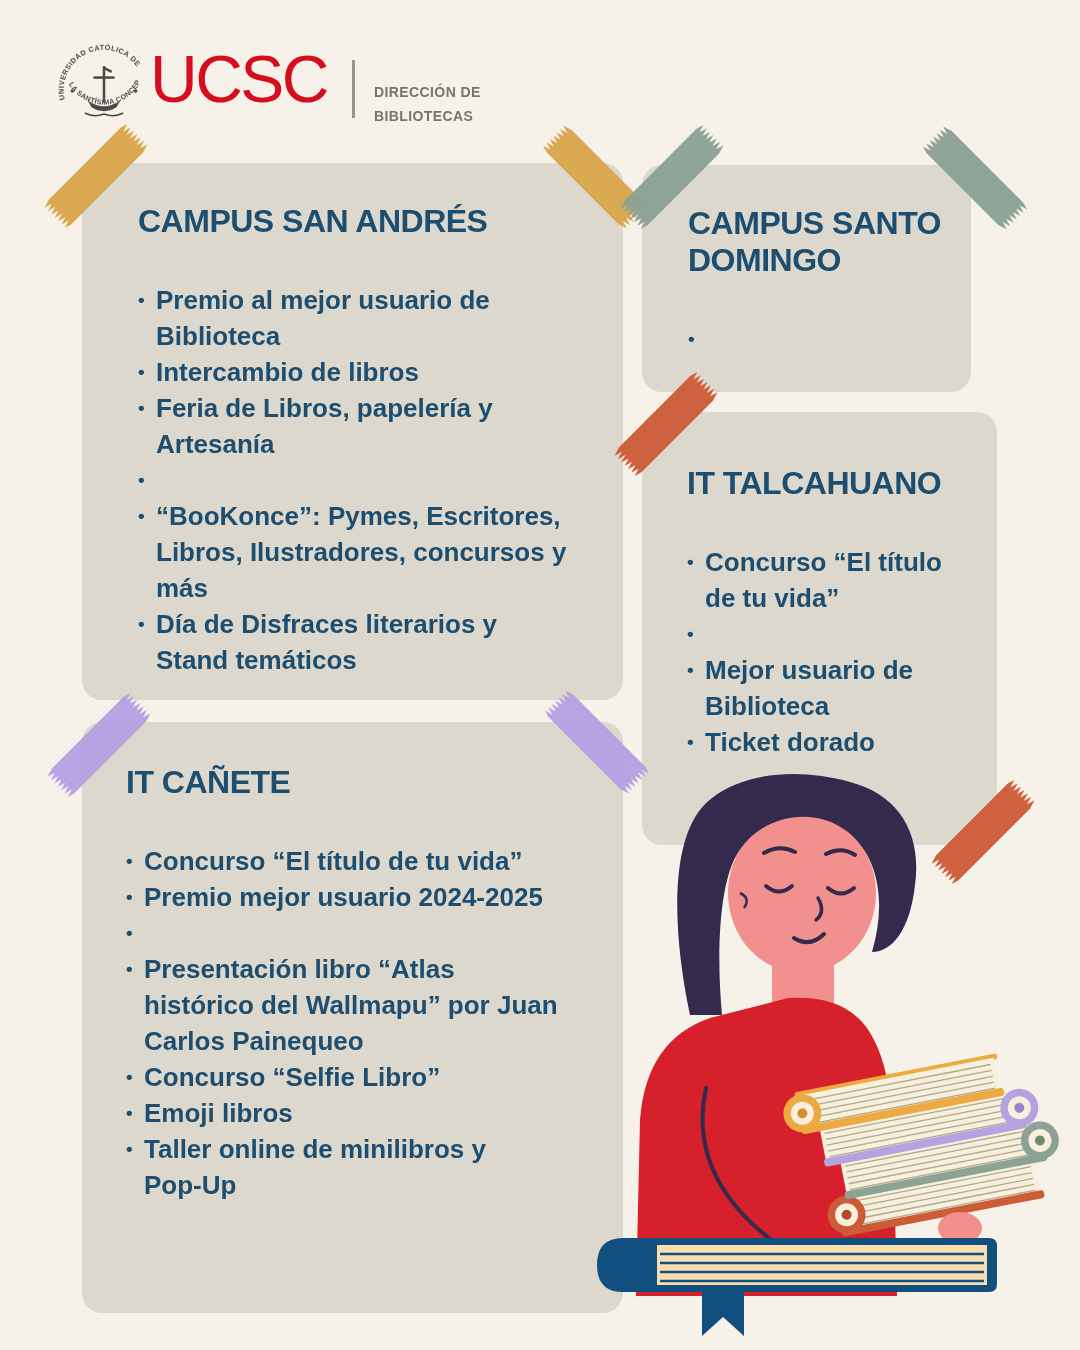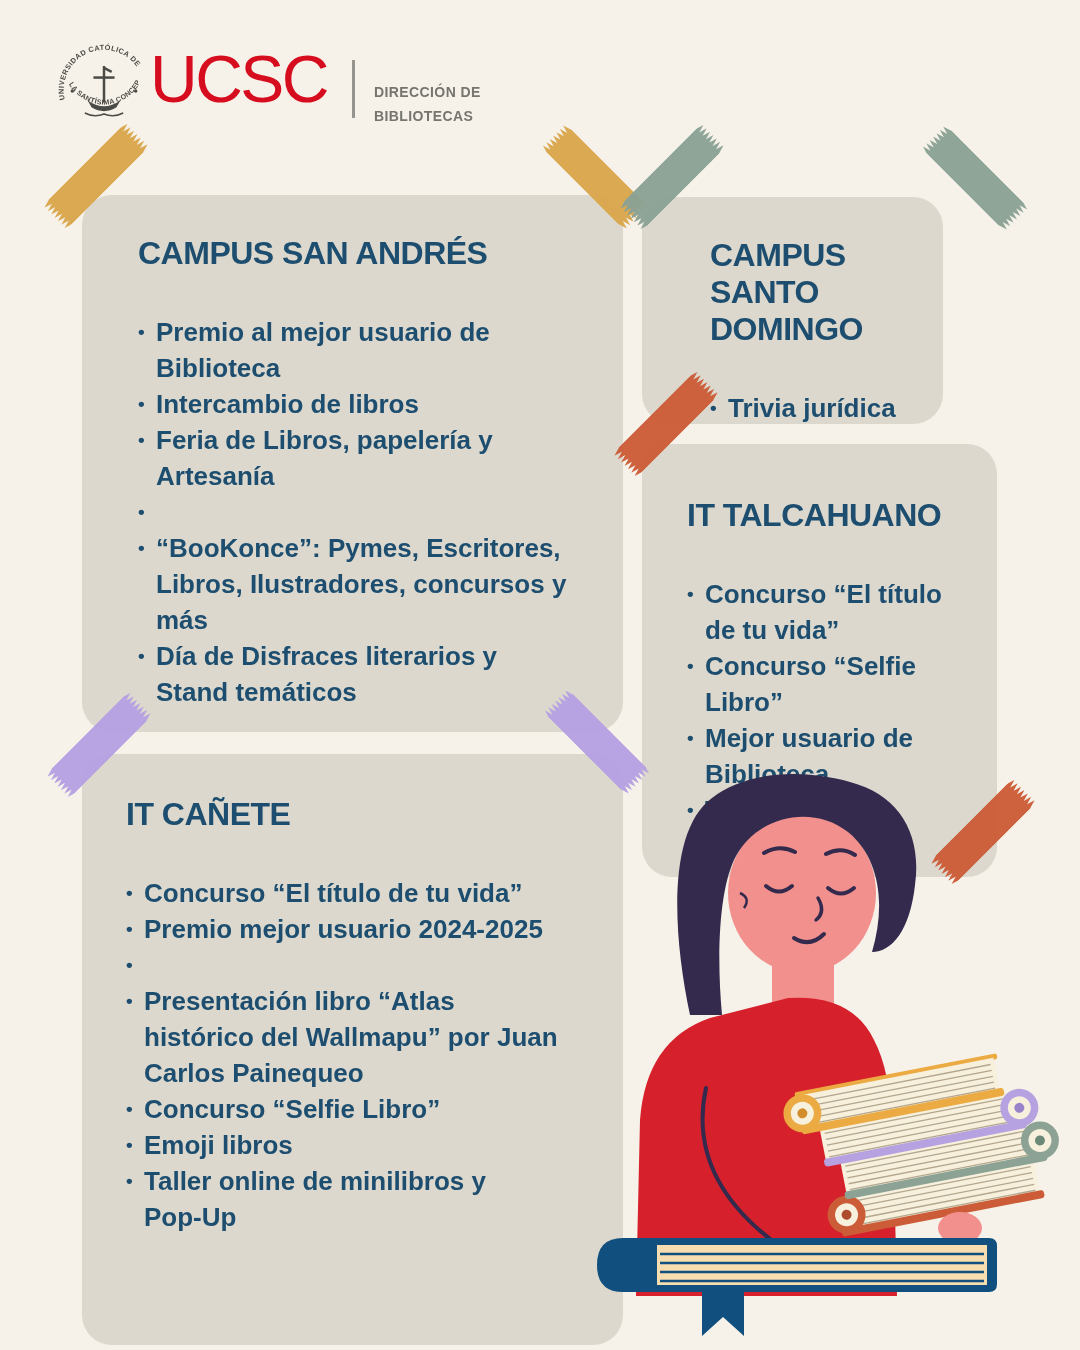--- a/index.html
+++ b/index.html
@@ -9,23 +9,23 @@
   
   .seal { position:absolute; left:56px; top:42px; width:96px; height:98px; }
   .ucsc { position:absolute; left:150px; top:42px; font-size:66px; font-weight:normal;
           color:#d60d1e; letter-spacing:-2.5px; line-height:74px; }
   .logo-divider { position:absolute; left:352px; top:60px; width:3px; height:58px; background:#96948f; }
   .dept { position:absolute; left:374px; top:80px; color:#76746f; font-weight:bold;
           font-size:14px; line-height:24px; letter-spacing:0.4px; }
   .dept span { display:block; }
 
   
-  .card { position:absolute; background:#dcd8cd; border-radius:30px; box-sizing:border-box;margin-top:32px; }
+  .card { position:absolute; background:#dcd8cd; border-radius:20px; box-sizing:border-box; }
   .card1 { left:82px;  top:163px; width:541px; height:537px; padding:40px 8px 0 56px; }
-  .card2 { left:642px; top:165px; width:301px; height:227px; padding:40px 20px 0 68px; }
+  .card2 { left:642px; top:165px; width:329px; height:227px; padding:40px 20px 0 46px; }
   .card3 { left:642px; top:412px; width:355px; height:433px; padding:53px 20px 0 45px; }
   .card4 { left:82px;  top:722px; width:541px; height:591px; padding:42px 8px 0 44px; }
   .card-title { color:#1d4e70; font-weight:bold; font-size:32px; line-height:37px;
                 letter-spacing:-0.5px; white-space:pre-line; margin:0 0 42px 0; }
   ul.acts { list-style:none; margin:0; padding:0; }
   ul.acts li { display:flex; color:#1d4e70; font-size:26px; line-height:36px; font-weight:bold; }
   ul.acts .b { width:18px; flex:0 0 18px; font-size:19px; }
   ul.acts .t { white-space:pre; }
 
   
@@ -108,37 +108,34 @@
         </li>
       </ul>
   </section>
 
   <section class="card card2">
     <h2 class="card-title">CAMPUS SANTO
 DOMINGO</h2>
     <ul class="acts">
         <li>
           <span class="b">•</span>
-          <span class="t">Trivia jurídica</span>
         </li>
       </ul>
   </section>
 
   <section class="card card3">
     <h2 class="card-title">IT TALCAHUANO</h2>
     <ul class="acts">
         <li>
           <span class="b">•</span>
           <span class="t">Concurso “El título
 de tu vida”</span>
         </li>
         <li>
           <span class="b">•</span>
-          <span class="t">Concurso “Selfie
-Libro”</span>
         </li>
         <li>
           <span class="b">•</span>
           <span class="t">Mejor usuario de
 Biblioteca</span>
         </li>
         <li>
           <span class="b">•</span>
           <span class="t">Ticket dorado</span>
         </li>

